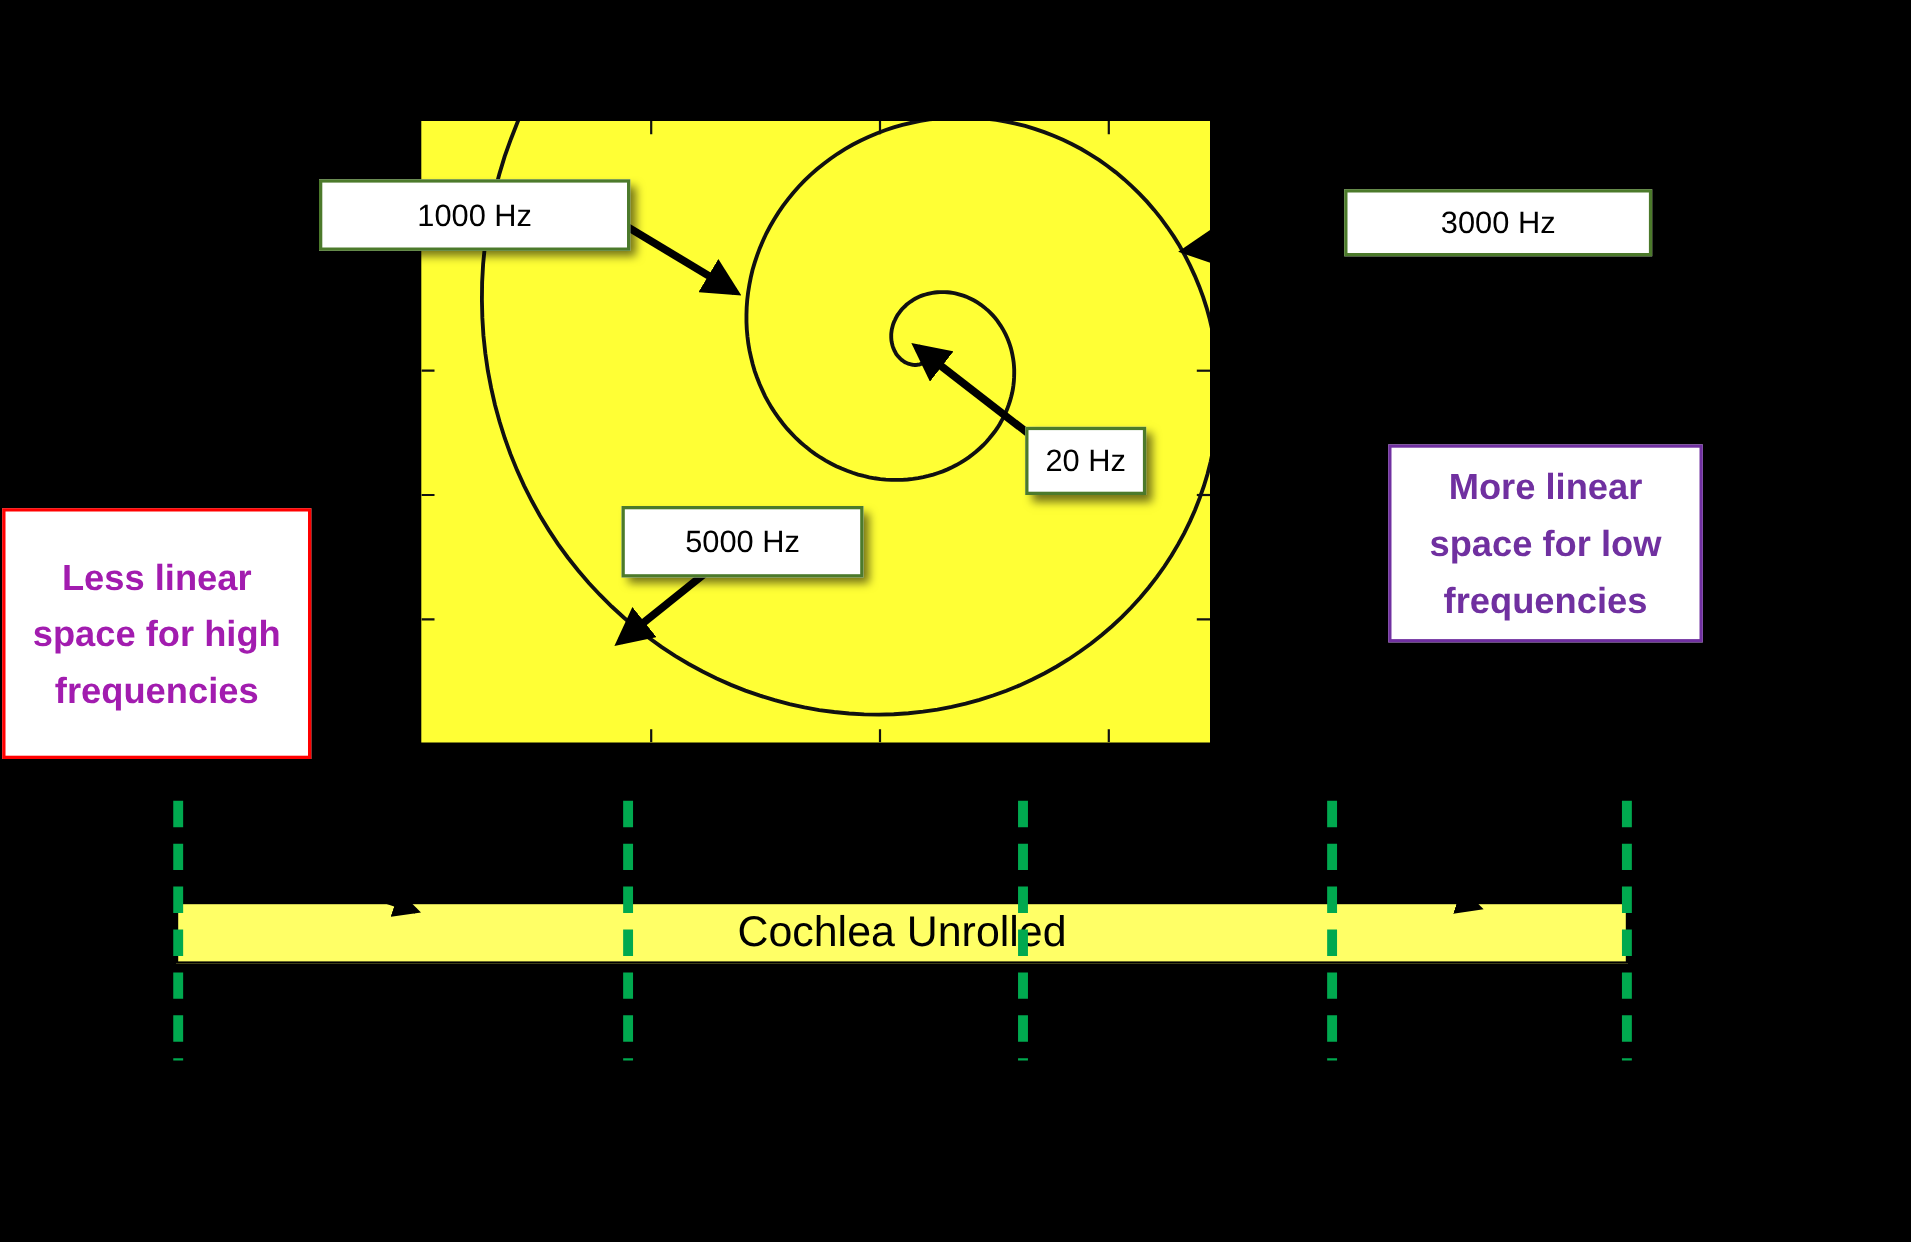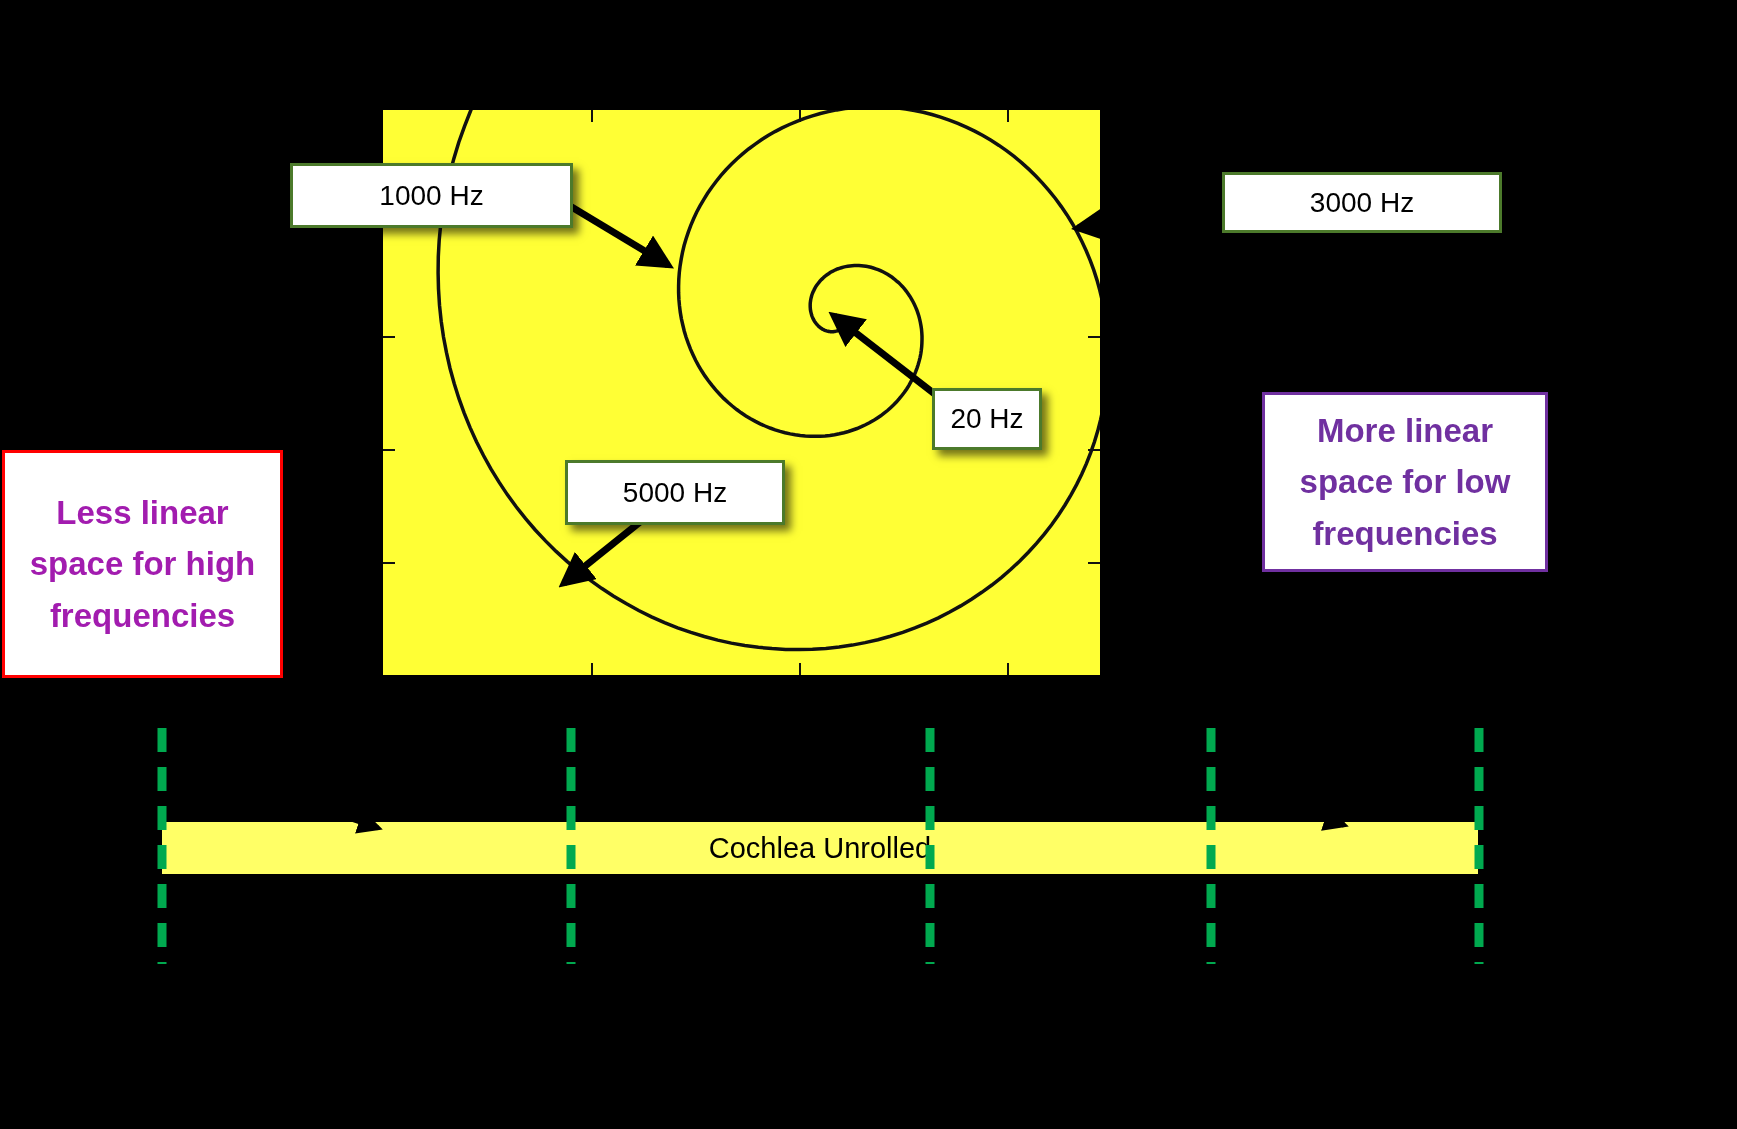--- a/index.html
+++ b/index.html
@@ -22,30 +22,30 @@
   }
   .lbl-1000{left:290px;top:163px;width:283px;height:65px;}
   .lbl-3000{left:1222px;top:172px;width:280px;height:61px;}
   .lbl-20000{left:60px;top:325px;width:227px;height:57px;}
   .lbl-20{left:932px;top:388px;width:110px;height:62px;}
   .lbl-7000{left:565px;top:460px;width:220px;height:65px;}
   
   .note{
     position:absolute;background:#FFFFFF;box-sizing:border-box;
     display:flex;align-items:center;justify-content:center;text-align:center;
-    font-weight:bold;font-size:33px;line-height:1.55;padding:8px 10px;
+    font-weight:bold;font-size:33px;line-height:1.55;padding:8px 10px;margin-top:12px;
   }
   .note-less{left:2px;top:450px;width:281px;height:228px;border:3px solid #FF0000;color:#a21caf;}
   .note-more{left:1262px;top:392px;width:286px;height:180px;border:3px solid #7030A0;color:#7030A0;}
   
   .bar{
     position:absolute;left:160px;top:820px;width:1320px;height:56px;
     background:#FFFF66;border:2px solid #000;box-sizing:border-box;
     display:flex;align-items:center;justify-content:center;
-    font-size:29px;color:#000;
+    font-size:39px;color:#000;
   }
   
   .overlay{position:absolute;left:0;top:0;width:1737px;height:1129px;pointer-events:none;}
 </style>
 </head>
 <body>
 
 <div class="stage">
 
   <div class="plot">

